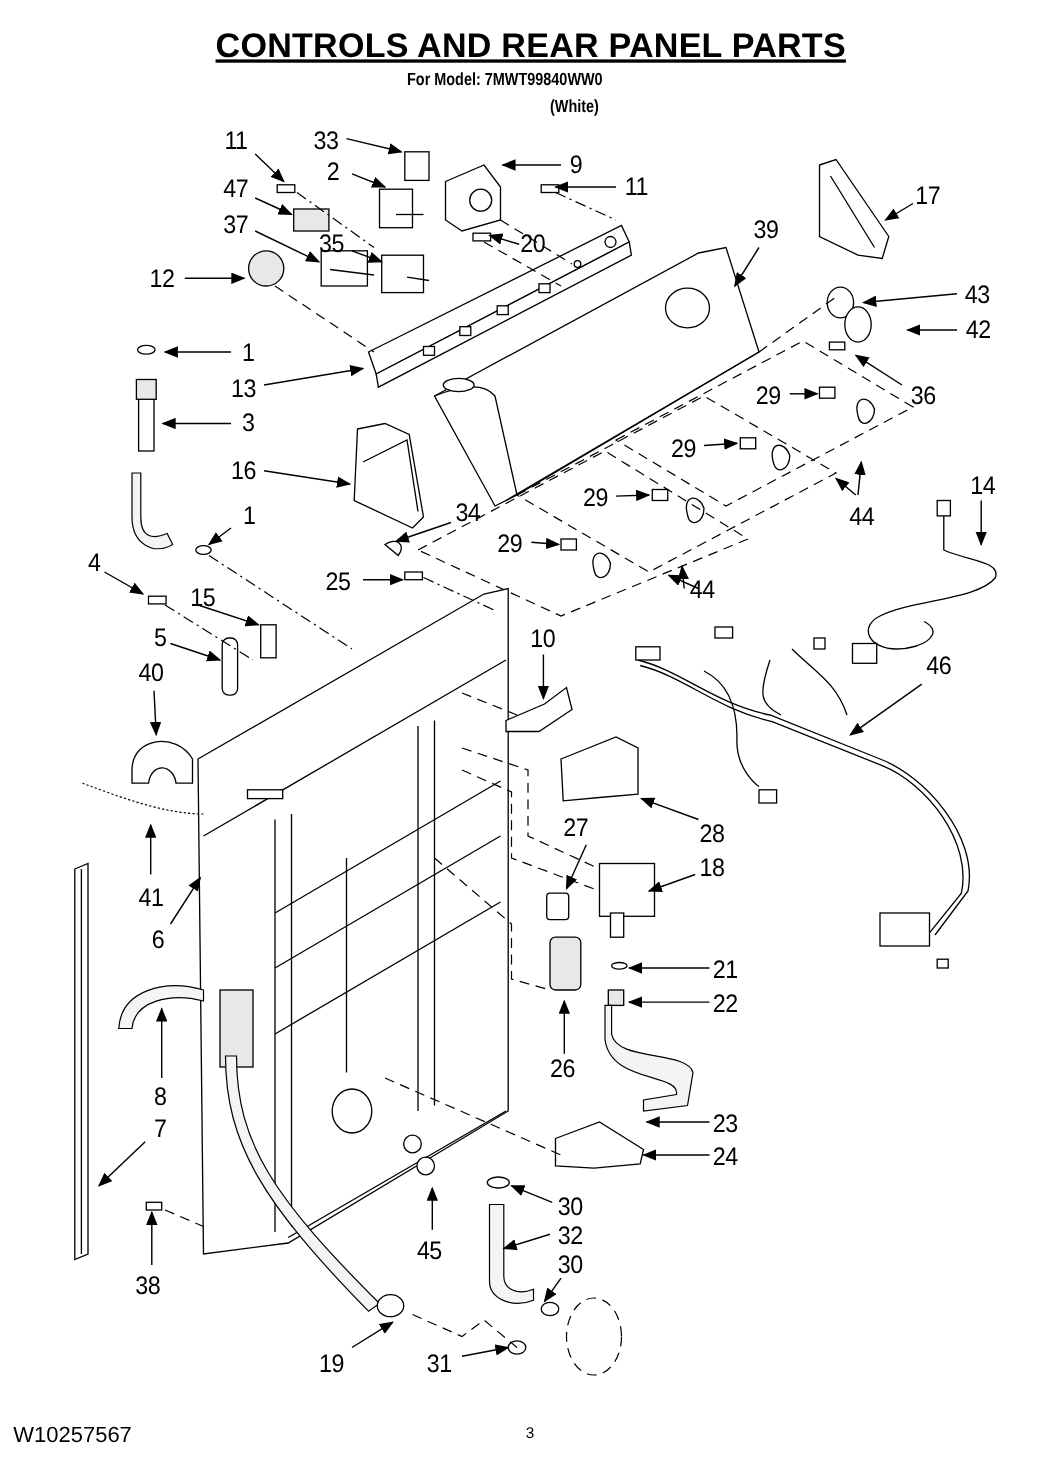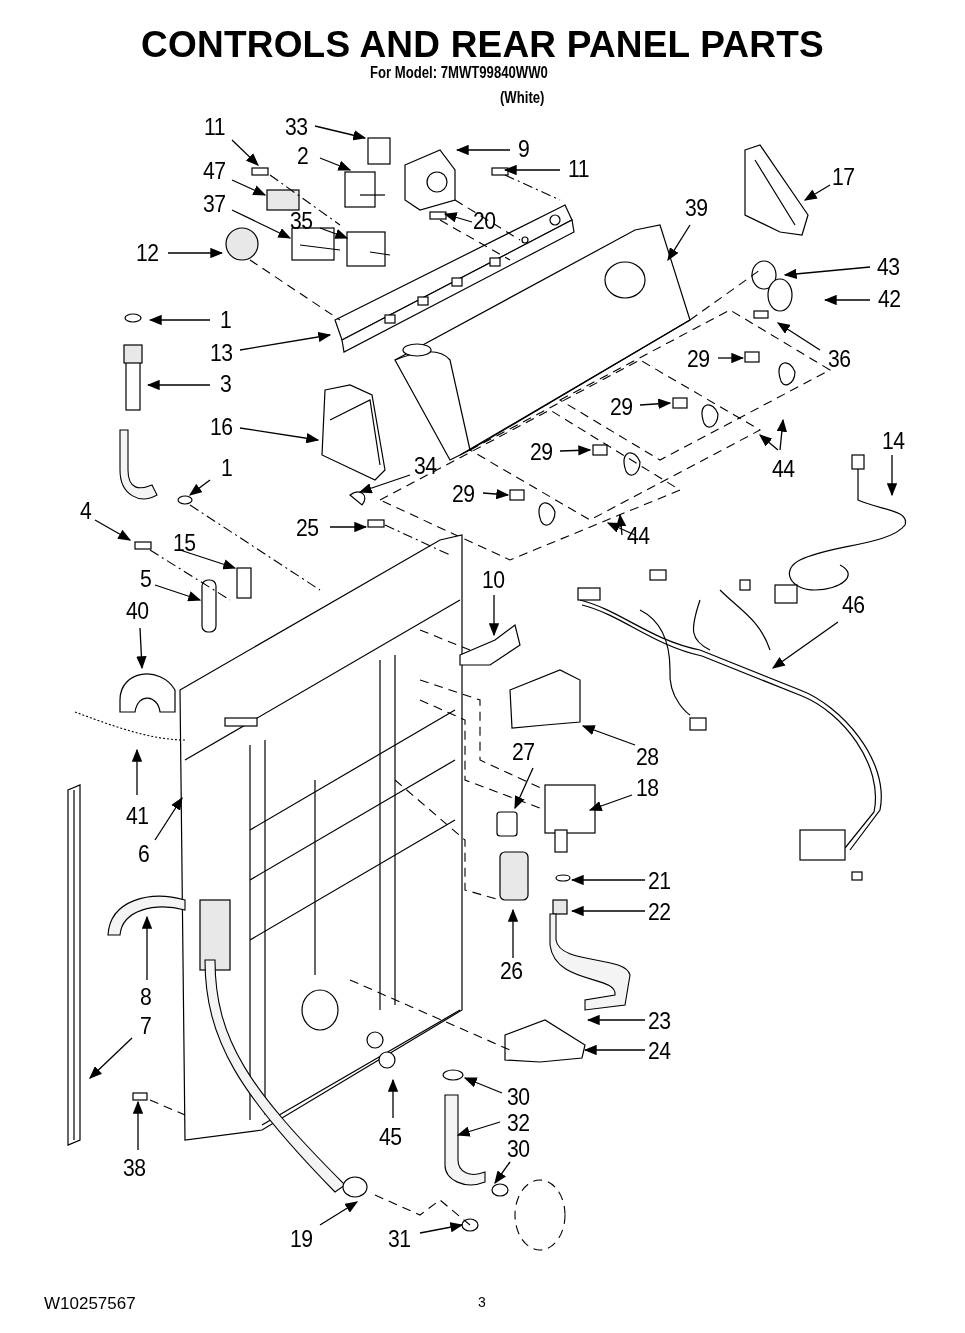--- a/index.html
+++ b/index.html
@@ -1,27 +1,27 @@
 <!DOCTYPE html>
 <html><head>
 <meta charset="utf-8">
 <style>
   html, body { margin: 0; padding: 0; background: #ffffff; }
   body { width: 965px; height: 1333px; position: relative; overflow: hidden;
          font-family: "Liberation Sans", sans-serif; color: #000; }
   #title { position: absolute; left: 0; width: 965px; top: 24px; text-align: center;
-           font-size: 37px; font-weight: bold; letter-spacing: 0.2px; }
+           font-size: 31px; font-weight: bold; letter-spacing: 0.2px; text-decoration: underline; }
   #model { position: absolute; left: 370px; top: 64px; font-size: 16px; font-weight: bold;
            transform: scaleX(0.82); transform-origin: left top; }
   #color { position: absolute; left: 500px; top: 89px; font-size: 16px; font-weight: bold;
            transform: scaleX(0.82); transform-origin: left top; }
   #diagram { position: absolute; left: 0; top: 0; }
   .callout { position: absolute; font-size: 23px; font-weight: normal; line-height: 1;
              transform: scaleX(0.92); transform-origin: left top; letter-spacing: -0.5px; }
-  #docnum { position: absolute; left: 44px; top: 1294px; font-size: 17px; }
+  #docnum { position: absolute; left: 12px; top: 1294px; font-size: 20px; }
   #pagenum { position: absolute; left: 478px; top: 1294px; font-size: 14px; }
   svg .ln { stroke: #000; stroke-width: 1.2; fill: none; }
   svg .dash { stroke: #000; stroke-width: 1.1; fill: none; stroke-dasharray: 9 6; }
   svg .dashdot { stroke: #000; stroke-width: 1.1; fill: none; stroke-dasharray: 10 4 2 4; }
   svg .part { stroke: #000; stroke-width: 1.2; fill: #fff; }
   svg .partg { stroke: #000; stroke-width: 1.2; fill: #e8e8e8; }
   svg .arrow { stroke: #000; stroke-width: 1.3; fill: none; }
   svg .hose { stroke: #000; stroke-width: 1.1; fill: #f4f4f4; }
 </style>
 </head>

